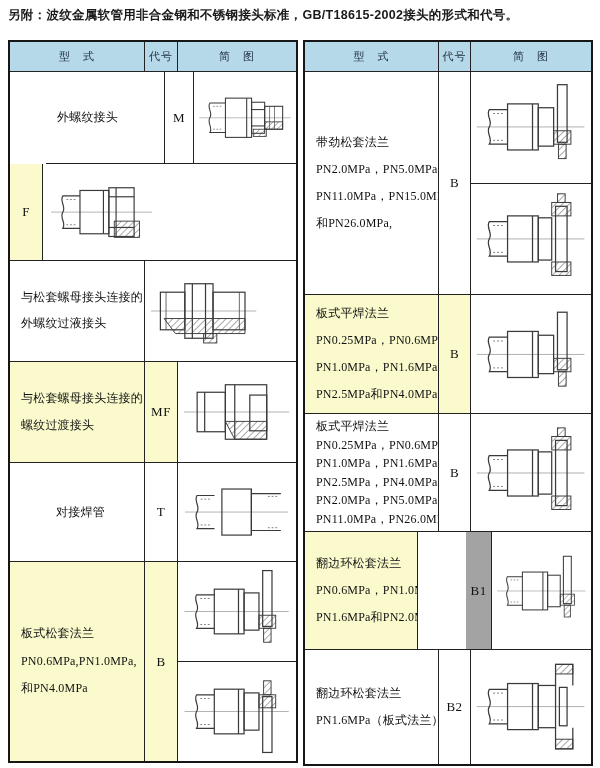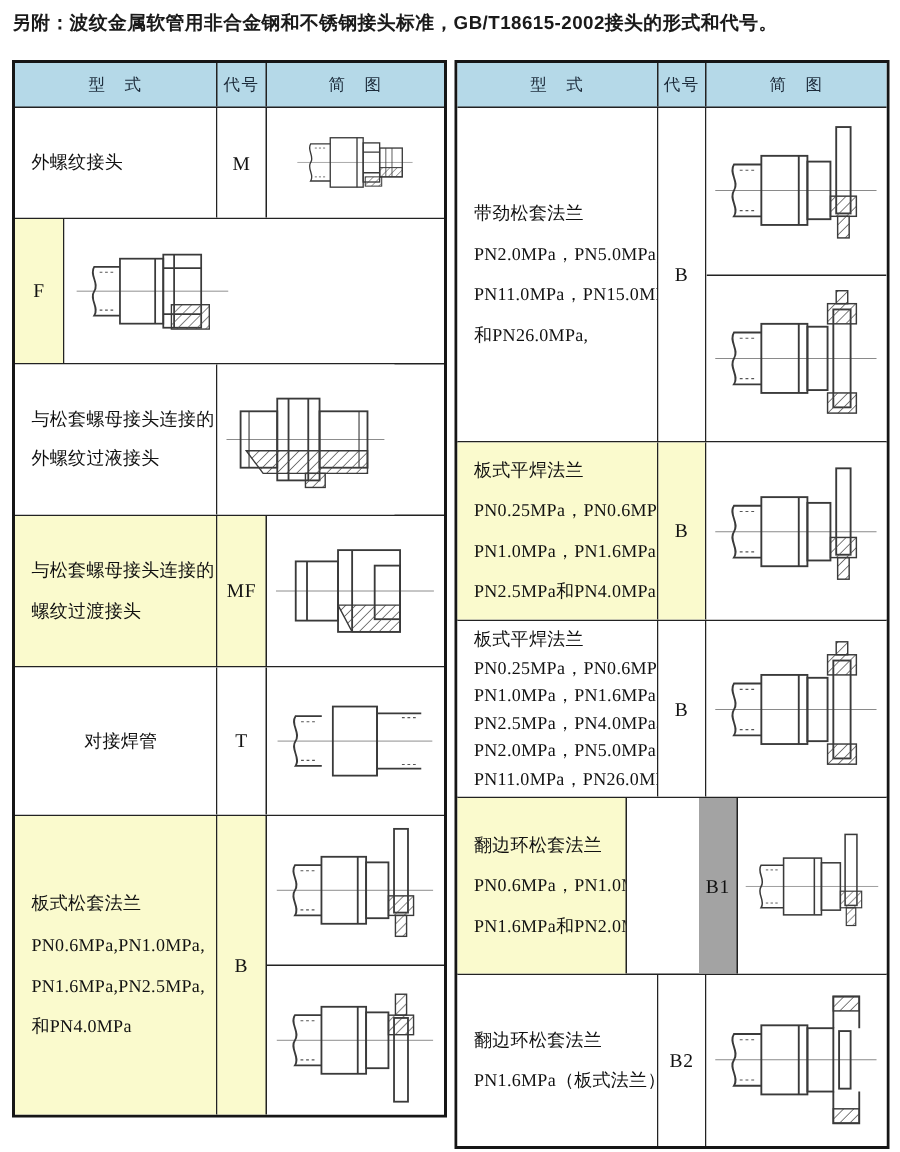--- a/index.html
+++ b/index.html
@@ -46,21 +46,21 @@
 <body>
 
 <div class="page-title">另附：波纹金属软管用非合金钢和不锈钢接头标准，GB/T18615-2002接头的形式和代号。</div>
 
 <div class="half" id="half-left" style="width: 286px;">
     <div class="t-row" style="height: 30px; background: rgb(181, 217, 232);">
       <div class="cell hdr-cell" style="width: 135px;">型　式</div>
       <div class="cell hdr-cell" style="width: 33px;">代号</div>
       <div class="cell hdr-cell" style="width: 118px;">简　图</div>
     </div>
-    <div class="t-row" style="height: 74px;">
+    <div class="t-row" style="height: 92px; margin-left: 36px;">
       <div class="cell type-cell" style="width: 135px; background: rgb(255, 255, 255);">
         <div class="type-line" style="line-height: 27px;">外螺纹接头</div>
       </div>
       <div class="cell code-cell" style="width: 33px; background: rgb(255, 255, 255);">M</div>
       <div class="cell diag-cell" style="width: 118px;">
         <div class="diag-sub">
           <svg viewBox="0 0 120 100" preserveAspectRatio="xMidYMid meet">
             <defs>
               <pattern id="hp1" width="5" height="5" patternUnits="userSpaceOnUse" patternTransform="rotate(45)">
                 <line x1="0" y1="0" x2="0" y2="5" stroke="#4a4a4a" stroke-width="1"></line>
@@ -183,21 +183,20 @@
             <line x1="94" y1="33" x2="106" y2="33" stroke="#555" stroke-width="0.8" stroke-dasharray="2 2"></line>
             <line x1="94" y1="67" x2="106" y2="67" stroke="#555" stroke-width="0.8" stroke-dasharray="2 2"></line>
           </svg>
         </div>
       </div>
     </div>
     <div class="t-row" style="height: 199px;">
       <div class="cell type-cell" style="width: 135px; background: rgb(250, 250, 205);">
         <div class="type-line" style="line-height: 27px; font-family: Liberation Mono, monospace;">板式松套法兰</div>
         <div class="type-line" style="line-height: 27px;">PN0.6MPa,PN1.0MPa,</div>
-        <div class="type-line" style="line-height: 27px;">PN1.6MPa,PN2.5MPa,</div>
         <div class="type-line" style="line-height: 27px;">和PN4.0MPa</div>
       </div>
       <div class="cell code-cell" style="width: 33px; background: rgb(250, 250, 205);">B</div>
       <div class="cell diag-cell" style="width: 118px;">
         <div class="diag-sub divided">
           <svg viewBox="0 0 120 100" preserveAspectRatio="xMidYMid meet">
             <defs>
               <pattern id="hp6" width="5" height="5" patternUnits="userSpaceOnUse" patternTransform="rotate(45)">
                 <line x1="0" y1="0" x2="0" y2="5" stroke="#4a4a4a" stroke-width="1"></line>
               </pattern>

